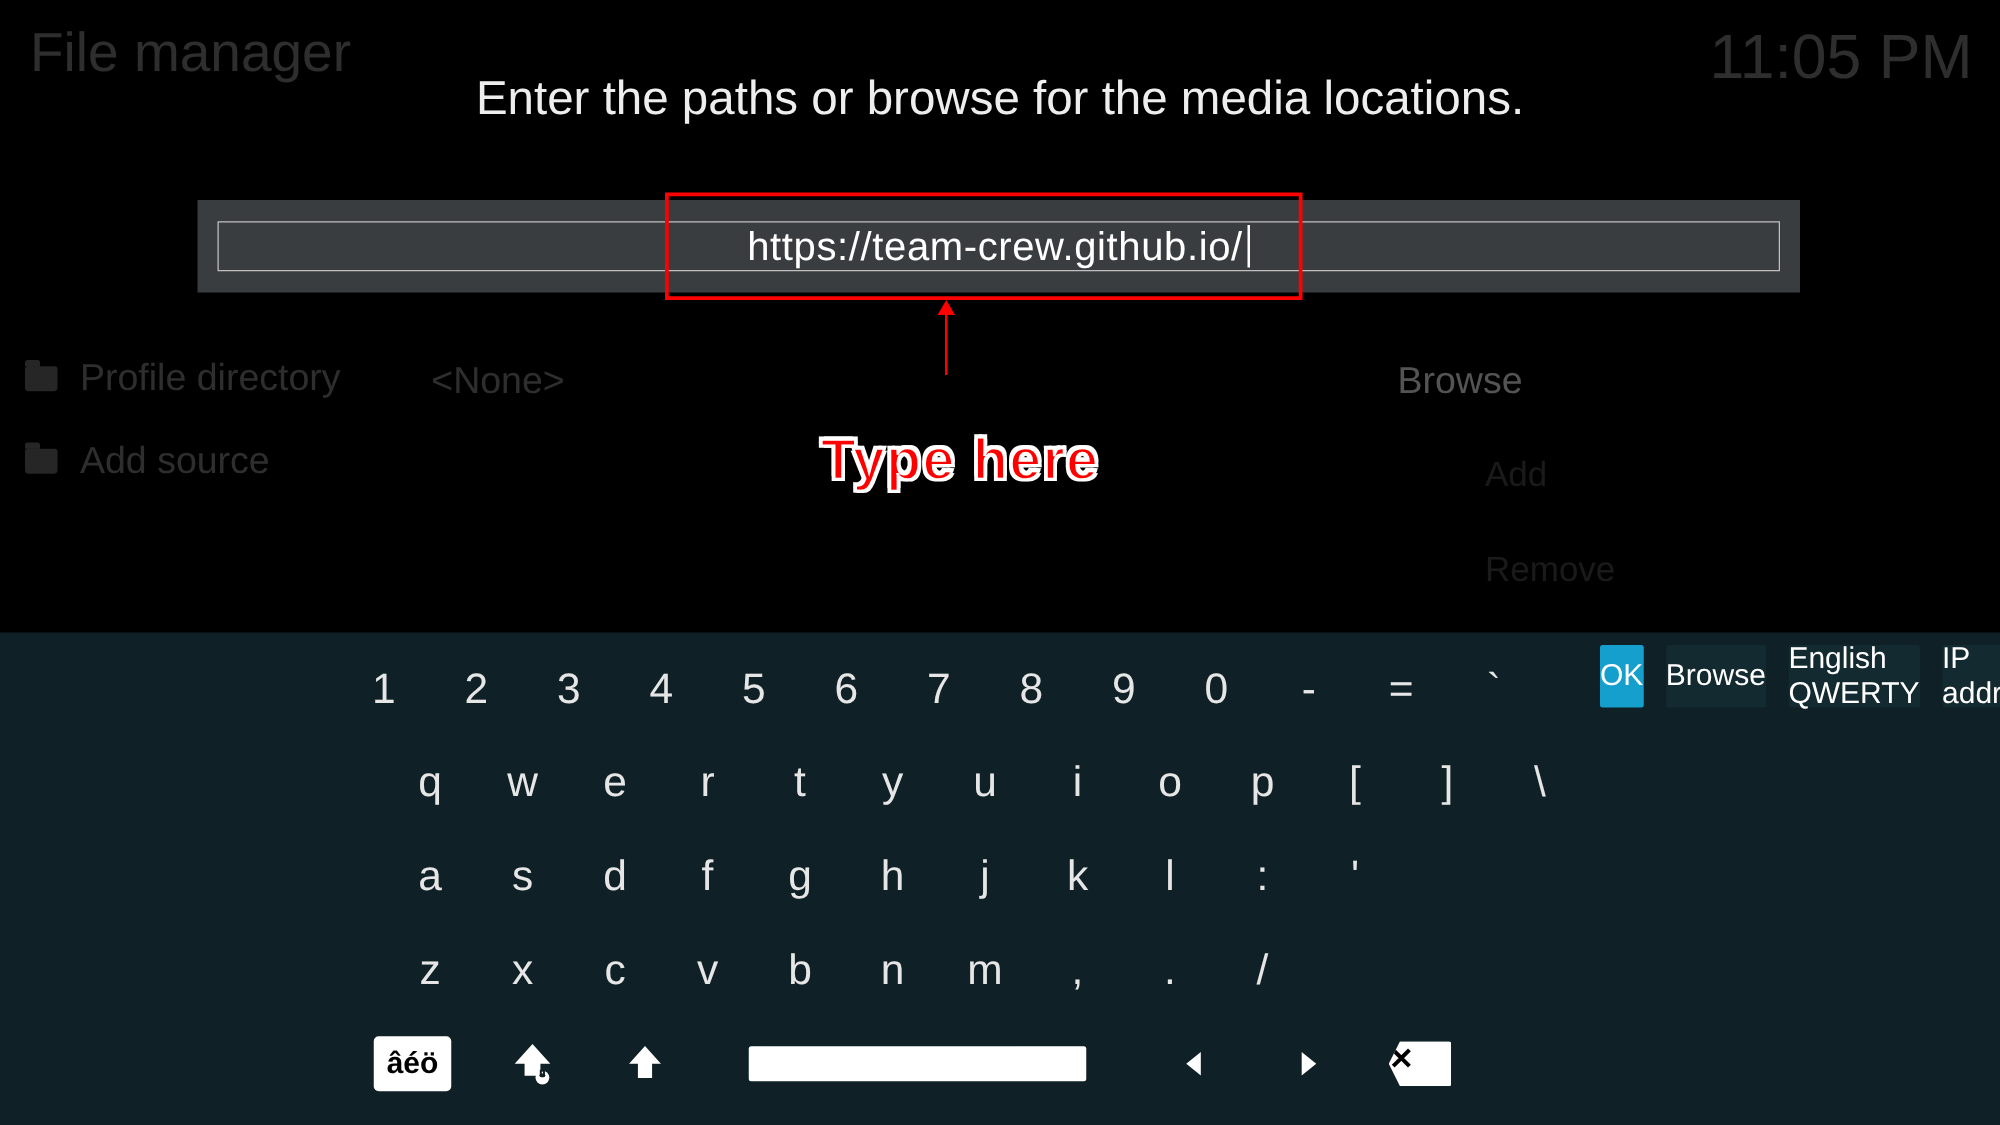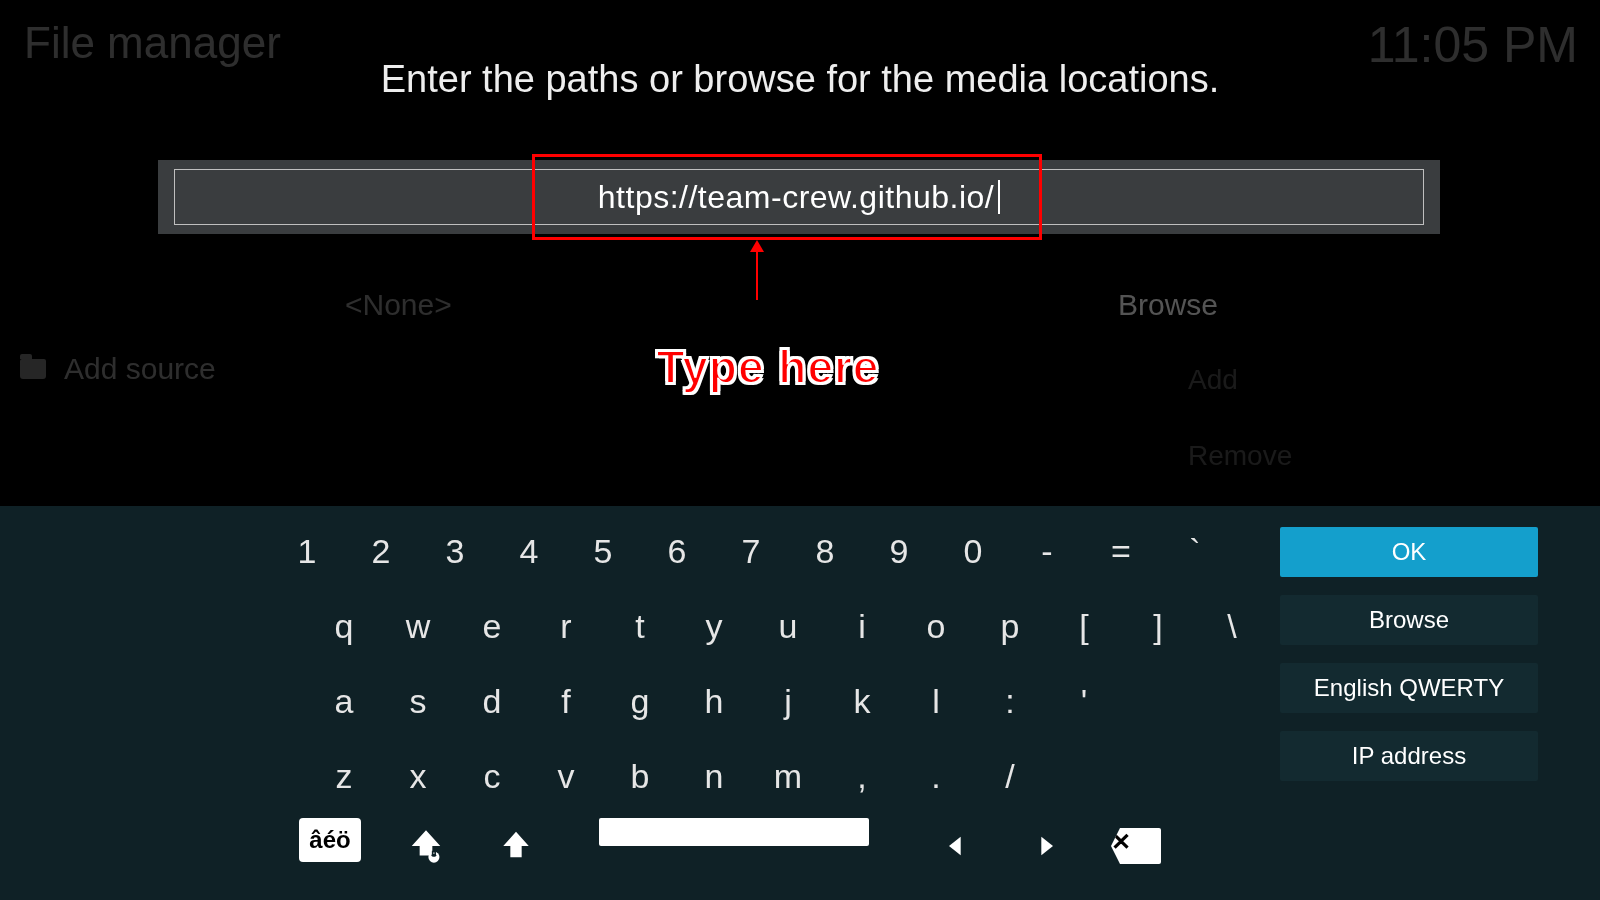--- a/index.html
+++ b/index.html
@@ -105,21 +105,21 @@
     width: 1282px;
     height: 74px;
     background: #3a3d3f;
     display: flex;
     align-items: center;
     justify-content: center;
     padding: 0;
   }
   .input-field {
     width: 1250px;
-    height: 56px;
+    height: 40px;
     border: 1px solid #bfbfbf;
     background: transparent;
     display: flex;
     align-items: center;
     justify-content: center;
     font-size: 32px;
     color: #fff;
     letter-spacing: 0.5px;
   }
   .cursor {
@@ -217,21 +217,21 @@
   .row-offset-3 { margin-left: 37px; }
 
   
   .kbd-bottom {
     position: absolute;
     left: 270px;
     top: 312px;
     width: 1040px;
     height: 66px;
     display: flex;
-    align-items: flex-start;
+    align-items: center;
     gap: 16px;
     padding-left: 29px;
   }
   .bkey {
     width: 74px;
     height: 56px;
     display: flex;
     align-items: center;
     justify-content: center;
     cursor: pointer;
@@ -265,23 +265,22 @@
     font-weight: 700;
   }
 
   
   .action-col {
     position: absolute;
     right: 62px;
     top: 10px;
     width: 258px;
     display: flex;
-    flex-direction: column;
+    flex-direction: row;
     gap: 18px;
-    margin-top: 11px;
   }
   .action-btn {
     height: 50px;
     display: flex;
     align-items: center;
     justify-content: center;
     font-size: 24px;
     color: #fff;
     background: #132a30;
     border-radius: 2px;
@@ -296,20 +295,24 @@
   svg { display: block; }
 </style>
 </head>
 <body>
 
 <div class="bg-layer">
   <div class="bg-title">File manager</div>
   <div class="bg-clock">11:05 PM</div>
   <div class="bg-panel"></div>
 
+  <div class="bg-sidebar-item" style="top:286px;">
+    <span class="bg-folder-icon"></span>
+    <span>Profile directory</span>
+  </div>
   <div class="bg-sidebar-item" style="top:352px;">
     <span class="bg-folder-icon"></span>
     <span>Add source</span>
   </div>
 
   <div class="bg-none">&lt;None&gt;</div>
   <div class="bg-browse">Browse</div>
   <div class="bg-action" style="top:364px;">Add</div>
   <div class="bg-action" style="top:440px;">Remove</div>
 </div>

